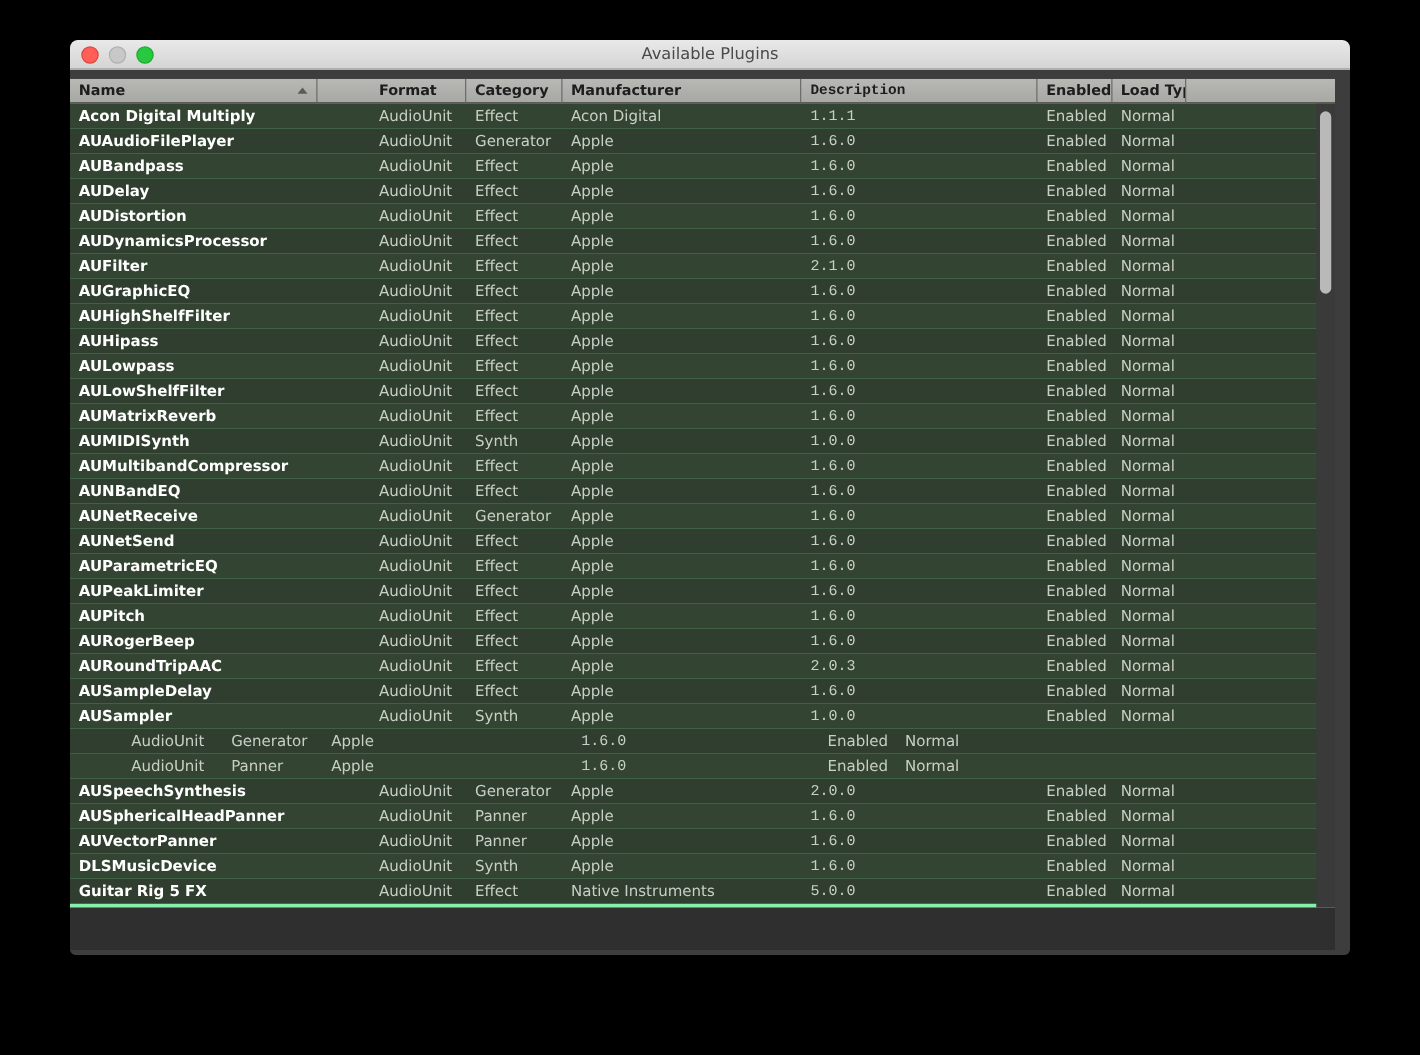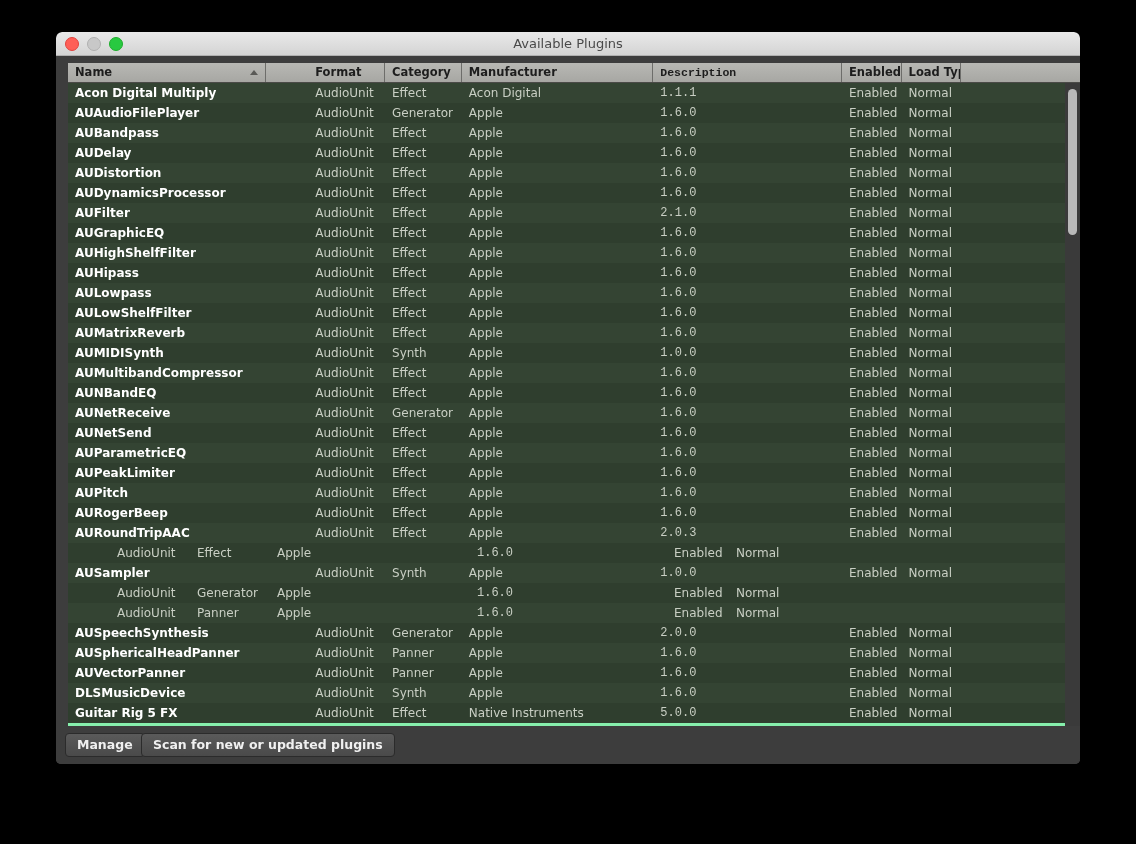--- a/index.html
+++ b/index.html
@@ -72,21 +72,21 @@
     top: 24px;
     left: 0;
     right: 0;
     bottom: 0;
     background: #3d3d3d;
   }
 
   
   #table-wrap {
     position: absolute;
-    left: 12px;
+    left: 0;
     top: 7px;
     width: 1012px;
     height: 697px;
     background: #2f2f2f;
     overflow: hidden;
   }
 
   
   #header-row {
     display: flex;
@@ -465,20 +465,21 @@
               <div class="cell c-name name">AURoundTripAAC</div>
               <div class="cell c-format">AudioUnit</div>
               <div class="cell c-cat">Effect</div>
               <div class="cell c-manu">Apple</div>
               <div class="cell c-desc">2.0.3</div>
               <div class="cell c-enabled">Enabled</div>
               <div class="cell c-load">Normal</div>
               <div class="cell c-pad"></div>
             </div>
             <div class="row alt">
+              <div class="cell c-name name">AUSampleDelay</div>
               <div class="cell c-format">AudioUnit</div>
               <div class="cell c-cat">Effect</div>
               <div class="cell c-manu">Apple</div>
               <div class="cell c-desc">1.6.0</div>
               <div class="cell c-enabled">Enabled</div>
               <div class="cell c-load">Normal</div>
               <div class="cell c-pad"></div>
             </div>
             <div class="row">
               <div class="cell c-name name">AUSampler</div>
@@ -559,20 +560,16 @@
               <div class="cell c-pad"></div>
             </div>
           </div>
 
         <div id="scrollbar">
           <div id="scroll-thumb"></div>
         </div>
 
       </div>
 
-      <div id="bottom-bar">
-        <div class="btn" id="btn-manage">Manage</div>
-        <div class="btn" id="btn-scan">Scan for new or updated plugins</div>
-      </div>
 
     </div>
   </div>
 </div>
 
 </body></html>

